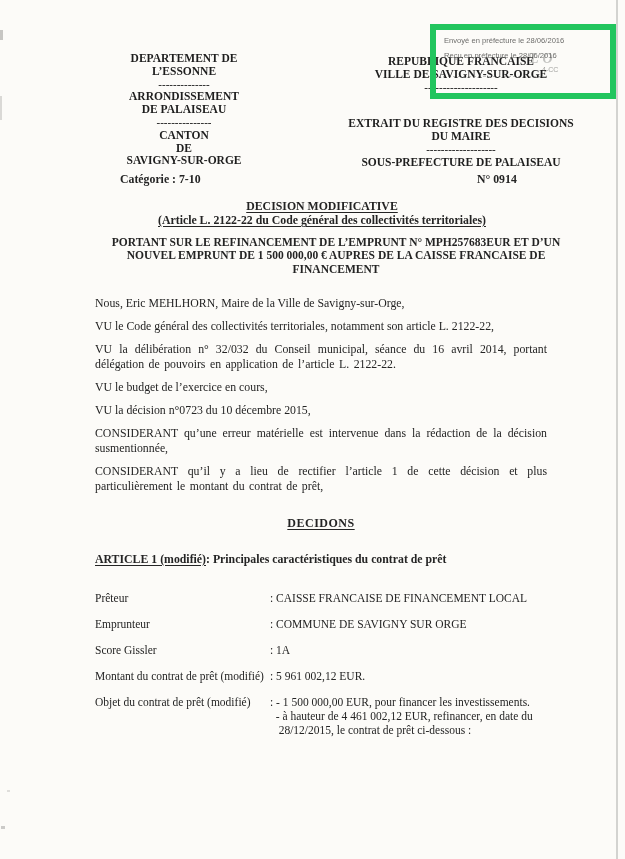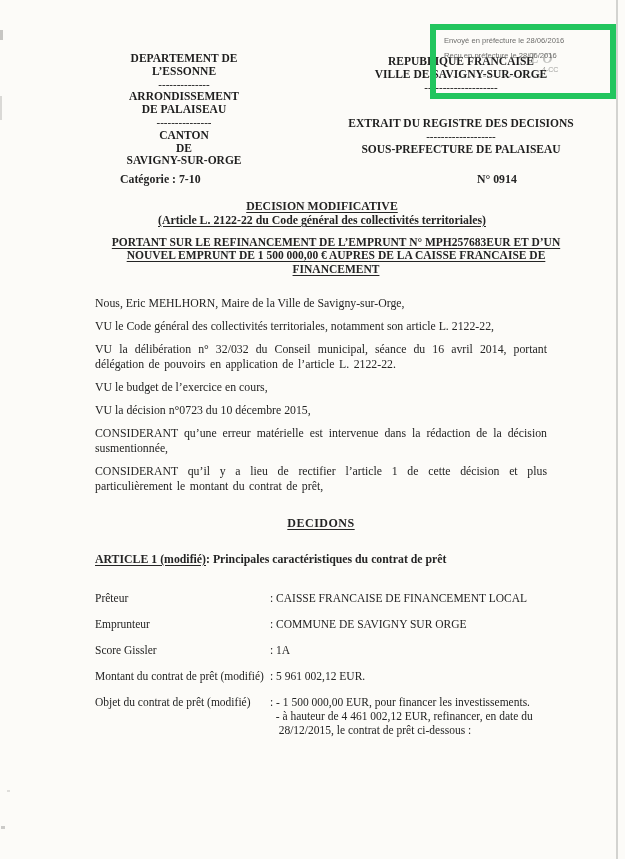--- a/index.html
+++ b/index.html
@@ -48,21 +48,21 @@
   
   .category{position:absolute;left:120px;top:172px;font-weight:bold;font-size:11.8px;}
   .number{position:absolute;left:477px;top:172px;font-weight:bold;font-size:11.8px;}
   
   .center-block{position:absolute;left:60px;width:524px;text-align:center;}
   .title-block{top:199px;}
   .title-block div{font-weight:bold;font-size:11.8px;line-height:14px;}
   .title-block span{text-decoration:underline;text-underline-offset:2px;}
   .subject-block{top:236px;}
   .subject-block div{font-weight:bold;font-size:11.5px;line-height:13.4px;}
-  .subject-block span{text-decoration:underline;text-underline-offset:2px;padding-left:28px;}
+  .subject-block span{text-underline-offset:2px;padding-left:28px;}
   
   .body-block{position:absolute;left:95px;top:296px;width:452px;font-size:11.8px;}
   .body-block p{margin:0 0 8px;line-height:15px;}
   .body-block p.just{text-align:justify;word-spacing:1.5px;}
   .decidons{position:absolute;left:95px;top:516px;width:452px;text-align:center;
     font-weight:bold;font-size:12px;}
   .decidons span{text-decoration:underline;text-underline-offset:2px;letter-spacing:.5px;}
   
   .article-heading{position:absolute;left:95px;top:552px;font-size:11.8px;font-weight:bold;}
   .article-heading .u{text-decoration:underline;text-underline-offset:2px;text-align:center;}
@@ -101,20 +101,21 @@
     <div>CANTON</div>
     <div>DE</div>
     <div>SAVIGNY-SUR-ORGE</div>
   </div>
 
   <div class="hdr hdr-right">
     <div>REPUBLIQUE FRANCAISE</div>
     <div>VILLE DE SAVIGNY-SUR-ORGE</div>
     <div class="dashes">--------------------</div>
     <div class="gap-above">EXTRAIT DU REGISTRE DES DECISIONS</div>
+    <div>DU MAIRE</div>
     <div class="dashes">-------------------</div>
     <div>SOUS-PREFECTURE DE PALAISEAU</div>
   </div>
 
   <div class="category">Catégorie : 7-10</div>
   <div class="number">N° 0914</div>
 
   <div class="center-block title-block">
     <div><span>DECISION MODIFICATIVE</span></div>
     <div><span>(Article L. 2122-22 du Code général des collectivités territoriales)</span></div>

